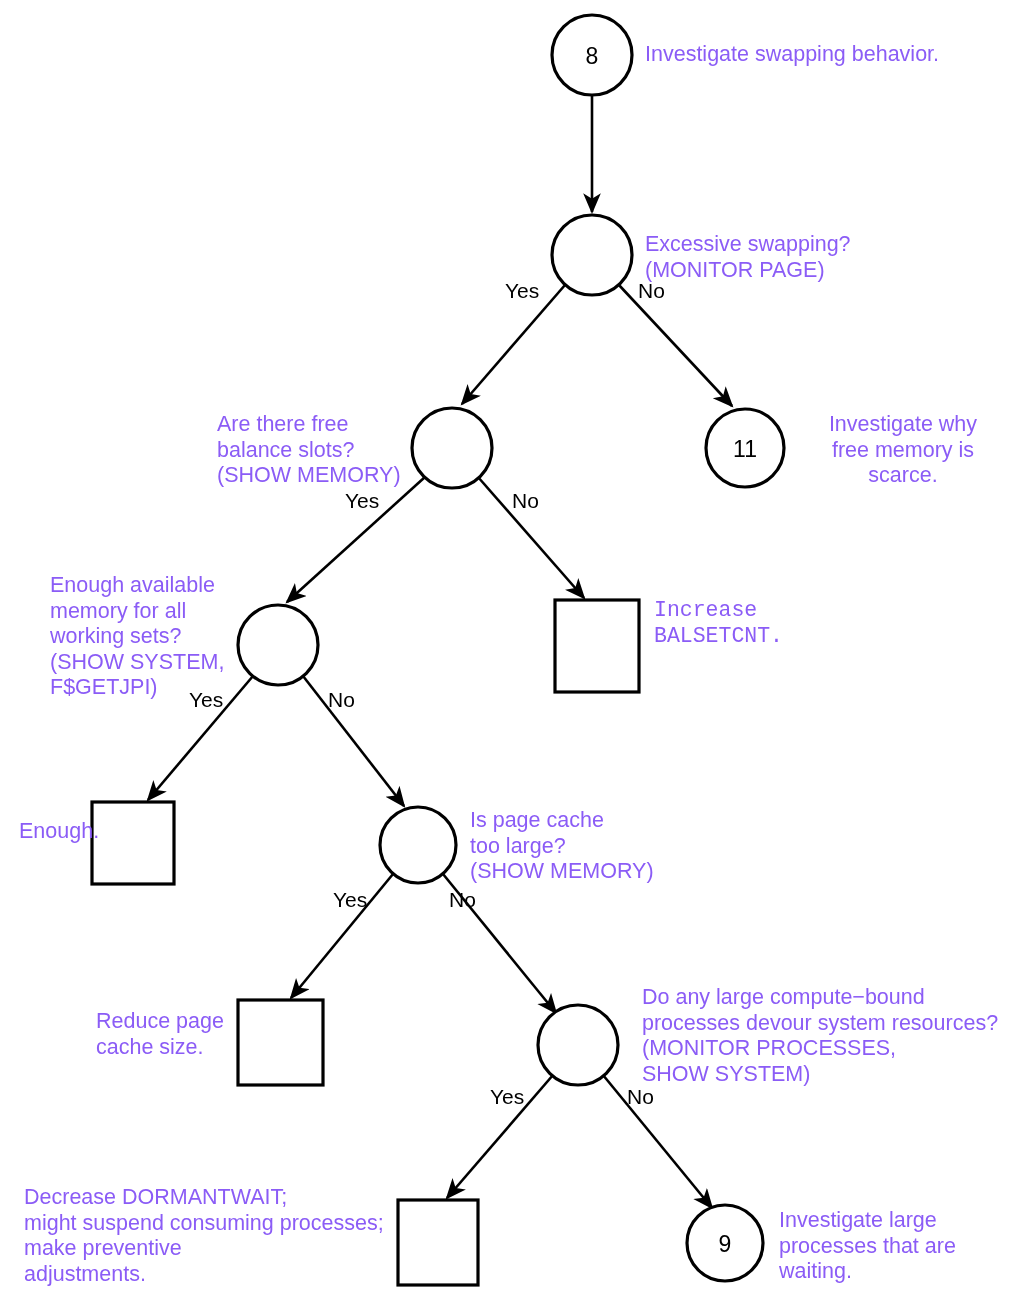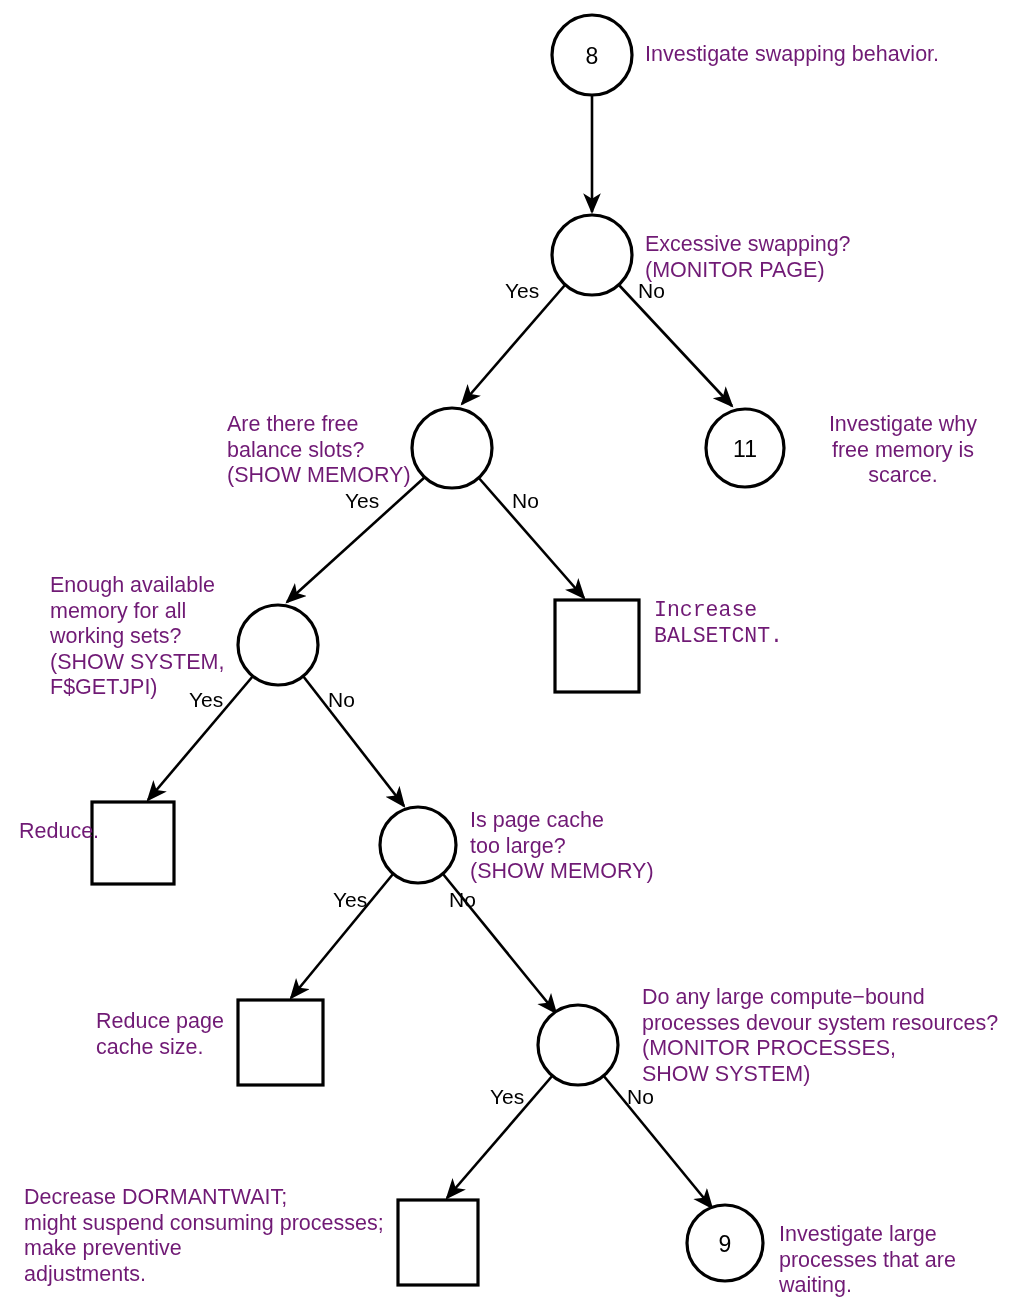--- a/index.html
+++ b/index.html
@@ -49,21 +49,21 @@
   .branch-label {
     font-family: "Liberation Sans", sans-serif;
     font-size: 21px;
     fill: #000000;
   }
   .caption {
     position: absolute;
     font-family: "Liberation Sans", sans-serif;
     font-size: 21.5px;
     line-height: 25.5px;
-    color: #701a75;
+    color: #8b5cf6;
     white-space: pre-line;
   }
   .caption.align-left { text-align: left; }
 </style>
 </head>
 <body>
 
 <div id="diagram-root">
 
   <svg class="flow" viewBox="0 0 1016 1307">
@@ -140,42 +140,42 @@
       </g>
   </svg>
 
   <div id="captions-layer">
       <div class="caption align-left" style="left: 645px; top: 42px; width: 360px;">Investigate swapping behavior.</div>
       <div class="caption align-left" style="left: 645px; top: 232px; width: 350px;">Excessive swapping?
 (MONITOR PAGE)</div>
       <div class="caption align-left" style="left: 798px; top: 412px; width: 210px; text-align: center;">Investigate why
 free memory is
 scarce.</div>
-      <div class="caption align-left" style="left: 227px; top: 412px; width: 230px;">Are there free
+      <div class="caption align-left" style="left: 217px; top: 412px; width: 230px;">Are there free
 balance slots?
 (SHOW MEMORY)</div>
       <div class="caption align-left" style="left: 654px; top: 598px; width: 220px; font-family: Liberation Mono, monospace;">Increase
 BALSETCNT.</div>
       <div class="caption align-left" style="left: 50px; top: 573px; width: 200px;">Enough available
 memory for all
 working sets?
 (SHOW SYSTEM,
 F$GETJPI)</div>
-      <div class="caption align-left" style="left: 19px; top: 819px; width: 70px;">Reduce.</div>
+      <div class="caption align-left" style="left: 19px; top: 819px; width: 70px;">Enough.</div>
       <div class="caption align-left" style="left: 470px; top: 808px; width: 230px;">Is page cache
 too large?
 (SHOW MEMORY)</div>
       <div class="caption align-left" style="left: 96px; top: 1009px; width: 140px;">Reduce page
 cache size.</div>
       <div class="caption align-left" style="left: 633px; top: 985px; width: 375px; margin-left: 9px;">Do any large compute−bound
 processes devour system resources?
 (MONITOR PROCESSES,
 SHOW SYSTEM)</div>
       <div class="caption align-left" style="left: 24px; top: 1185px; width: 370px;">Decrease DORMANTWAIT;
 might suspend consuming processes;
 make preventive
 adjustments.</div>
-      <div class="caption align-left" style="left: 779px; top: 1208px; width: 220px; margin-top: 14px;">Investigate large
+      <div class="caption align-left" style="left: 779px; top: 1208px; width: 220px;">Investigate large
 processes that are
 waiting.</div>
     </div>
 
 </div>
 
 </body></html>

